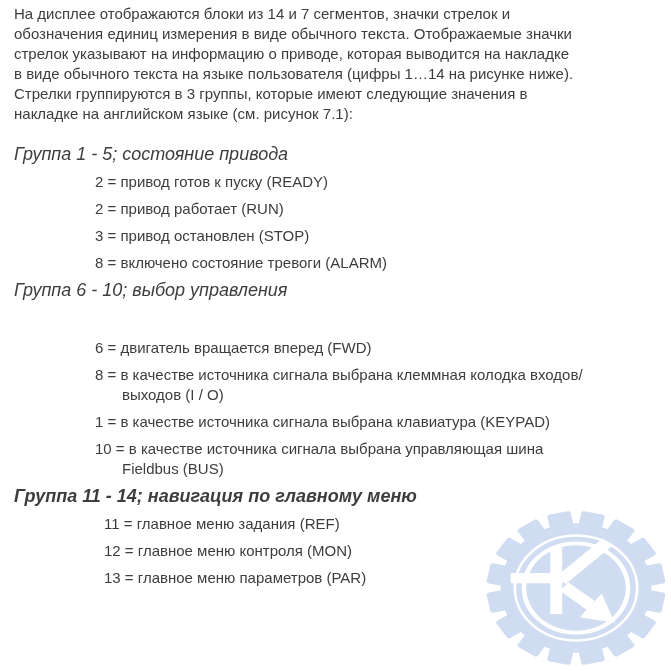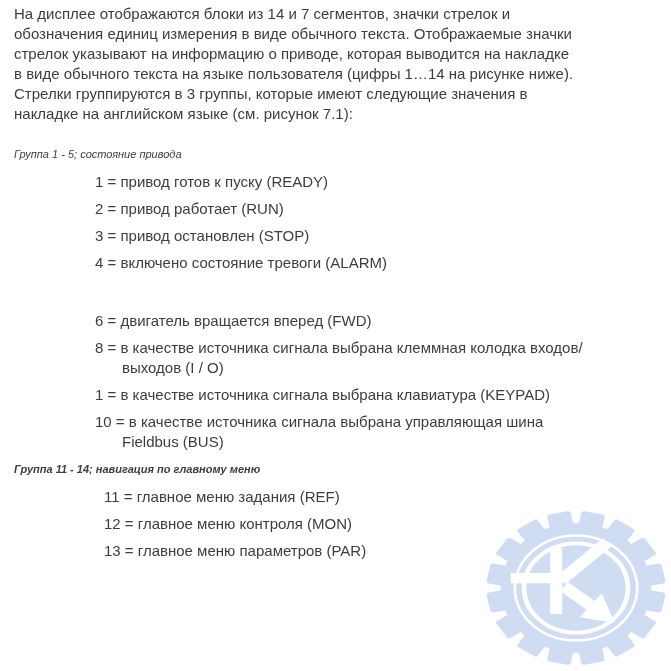--- a/index.html
+++ b/index.html
@@ -23,21 +23,21 @@
   }
   .content{position:relative;z-index:1;}
   .intro{
     margin:4px 6px 0 14px;
     line-height:20px;
     white-space:pre-line;
   }
   .group-heading{
     font-style:italic;
     font-weight:normal;
-    font-size:11px;
+    font-size:18px;
     line-height:20px;
     margin:16px 0 0 14px;
   }
   #g1-heading{margin-top:20px;}
   #g2-heading{margin-top:6px;}
   #g3-heading{margin-top:0;font-weight:bold;}
   .items{margin:8px 6px 0 95px;}
   #g2-items{margin-top:38px;}
   #g3-items{margin-left:104px;}
   .item{
@@ -91,26 +91,27 @@
 
     <p class="intro">На дисплее отображаются блоки из 14 и 7 сегментов, значки стрелок и
 обозначения единиц измерения в виде обычного текста. Отображаемые значки
 стрелок указывают на информацию о приводе, которая выводится на накладке
 в виде обычного текста на языке пользователя (цифры 1…14 на рисунке ниже).
 Стрелки группируются в 3 группы, которые имеют следующие значения в
 накладке на английском языке (см. рисунок 7.1):</p>
 
     <h3 class="group-heading" id="g1-heading">Группа 1 - 5; состояние привода</h3>
     <div class="items" id="g1-items">
-      <div class="item">1 = привод готов к пуску (READY)</div>
+      <div class="item">2 = привод готов к пуску (READY)</div>
       <div class="item">2 = привод работает (RUN)</div>
       <div class="item">3 = привод остановлен (STOP)</div>
-      <div class="item">4 = включено состояние тревоги (ALARM)</div>
+      <div class="item">8 = включено состояние тревоги (ALARM)</div>
     </div>
 
+    <h3 class="group-heading" id="g2-heading">Группа 6 - 10; выбор управления</h3>
     <div class="items" id="g2-items">
       <div class="item">6 = двигатель вращается вперед (FWD)</div>
       <div class="item">8 = в качестве источника сигнала выбрана клеммная колодка входов/
 выходов (I / O)</div>
       <div class="item">1 = в качестве источника сигнала выбрана клавиатура (KEYPAD)</div>
       <div class="item">10 = в качестве источника сигнала выбрана управляющая шина
 Fieldbus (BUS)</div>
     </div>
 
     <h3 class="group-heading" id="g3-heading">Группа 11 - 14; навигация по главному меню</h3>

